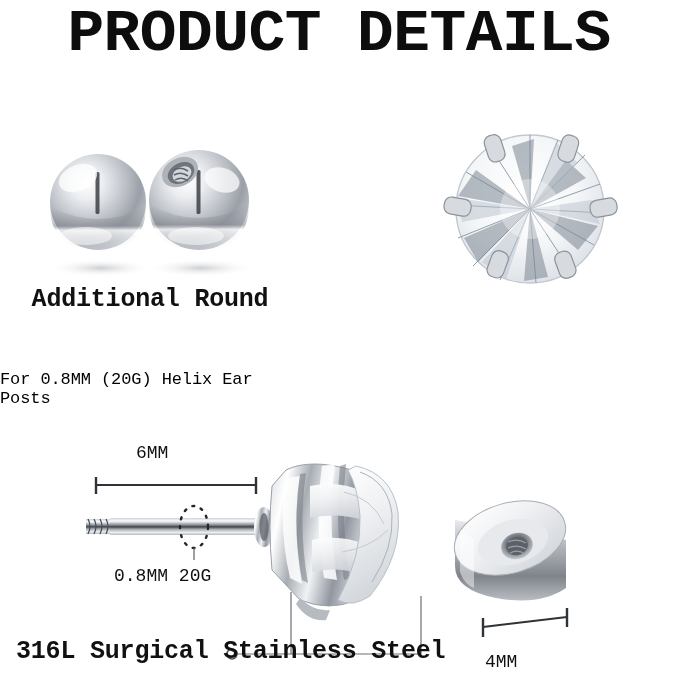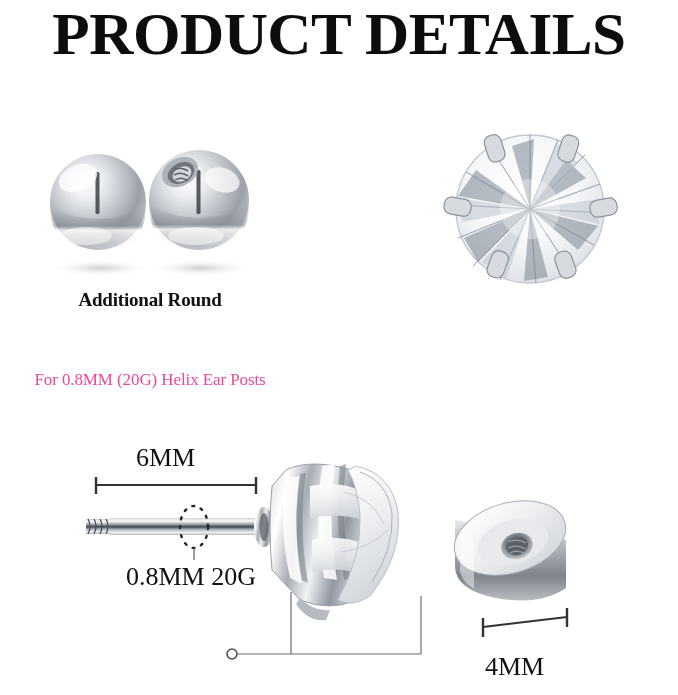--- a/index.html
+++ b/index.html
@@ -6,21 +6,21 @@
     margin: 0;
     padding: 0;
     background: #ffffff;
   }
   #page {
     position: relative;
     width: 678px;
     height: 695px;
     background: #ffffff;
     overflow: hidden;
-    font-family: Liberation Serif, serif;
+    font-family: Liberation Mono, monospace;
     color: #111111;
   }
 
   
   #title {
     position: absolute;
     left: 0;
     top: 2px;
     width: 678px;
     text-align: center;
@@ -39,57 +39,57 @@
     text-align: center;
     font-weight: bold;
     color: #111111;
   }
   .caption .line { display: block; }
 
   #backs-caption {
     left: 0px;
     top: 285px;
     width: 300px;
-    font-size: 19px;
+    font-size: 25px;
     line-height: 29px;
     letter-spacing: -0.2px;
   }
   #backs-sub {
     position: absolute;
     left: 0px;
     top: 370px;
     width: 300px;
-    text-align: center;
+    text-align: left;
     font-size: 17px;
     font-weight: normal;
-    color: #ec4899;
+    color: #000000;
     letter-spacing: -0.1px;
   }
   #cz-caption {
     left: 375px;
     top: 308px;
     width: 300px;
     font-size: 25px;
     line-height: 29px;
     letter-spacing: -0.2px;
   }
 
   
   .dim-label {
     position: absolute;
-    font-size: 26px;
+    font-size: 18px;
     font-weight: normal;
     color: #111111;
     letter-spacing: 0px;
     white-space: nowrap;
   }
   #label-6mm  { left: 136px; top: 443px; }
   #label-4mm  { left: 485px; top: 652px; }
   #label-08mm {
-    left: 126px;
+    left: 114px;
     top: 562px;
     line-height: 29px;
     text-align: center;
   }
   #label-steel {
     position: absolute;
     left: 16px;
     top: 638px;
     font-size: 25px;
     font-weight: bold;
@@ -366,16 +366,20 @@
   <div id="backs-sub">For 0.8MM (20G) Helix Ear Posts</div>
 
 
   <div class="dim-label" id="label-6mm">6MM</div>
 
   <div class="dim-label" id="label-08mm">
     <span class="line">0.8MM</span>
     <span class="line">20G</span>
   </div>
 
+  <div id="label-steel">
+    <span class="line">316L Surgical</span>
+    <span class="line">Stainless Steel</span>
+  </div>
 
   <div class="dim-label" id="label-4mm">4MM</div>
 
 </div>
 
 </body></html>

